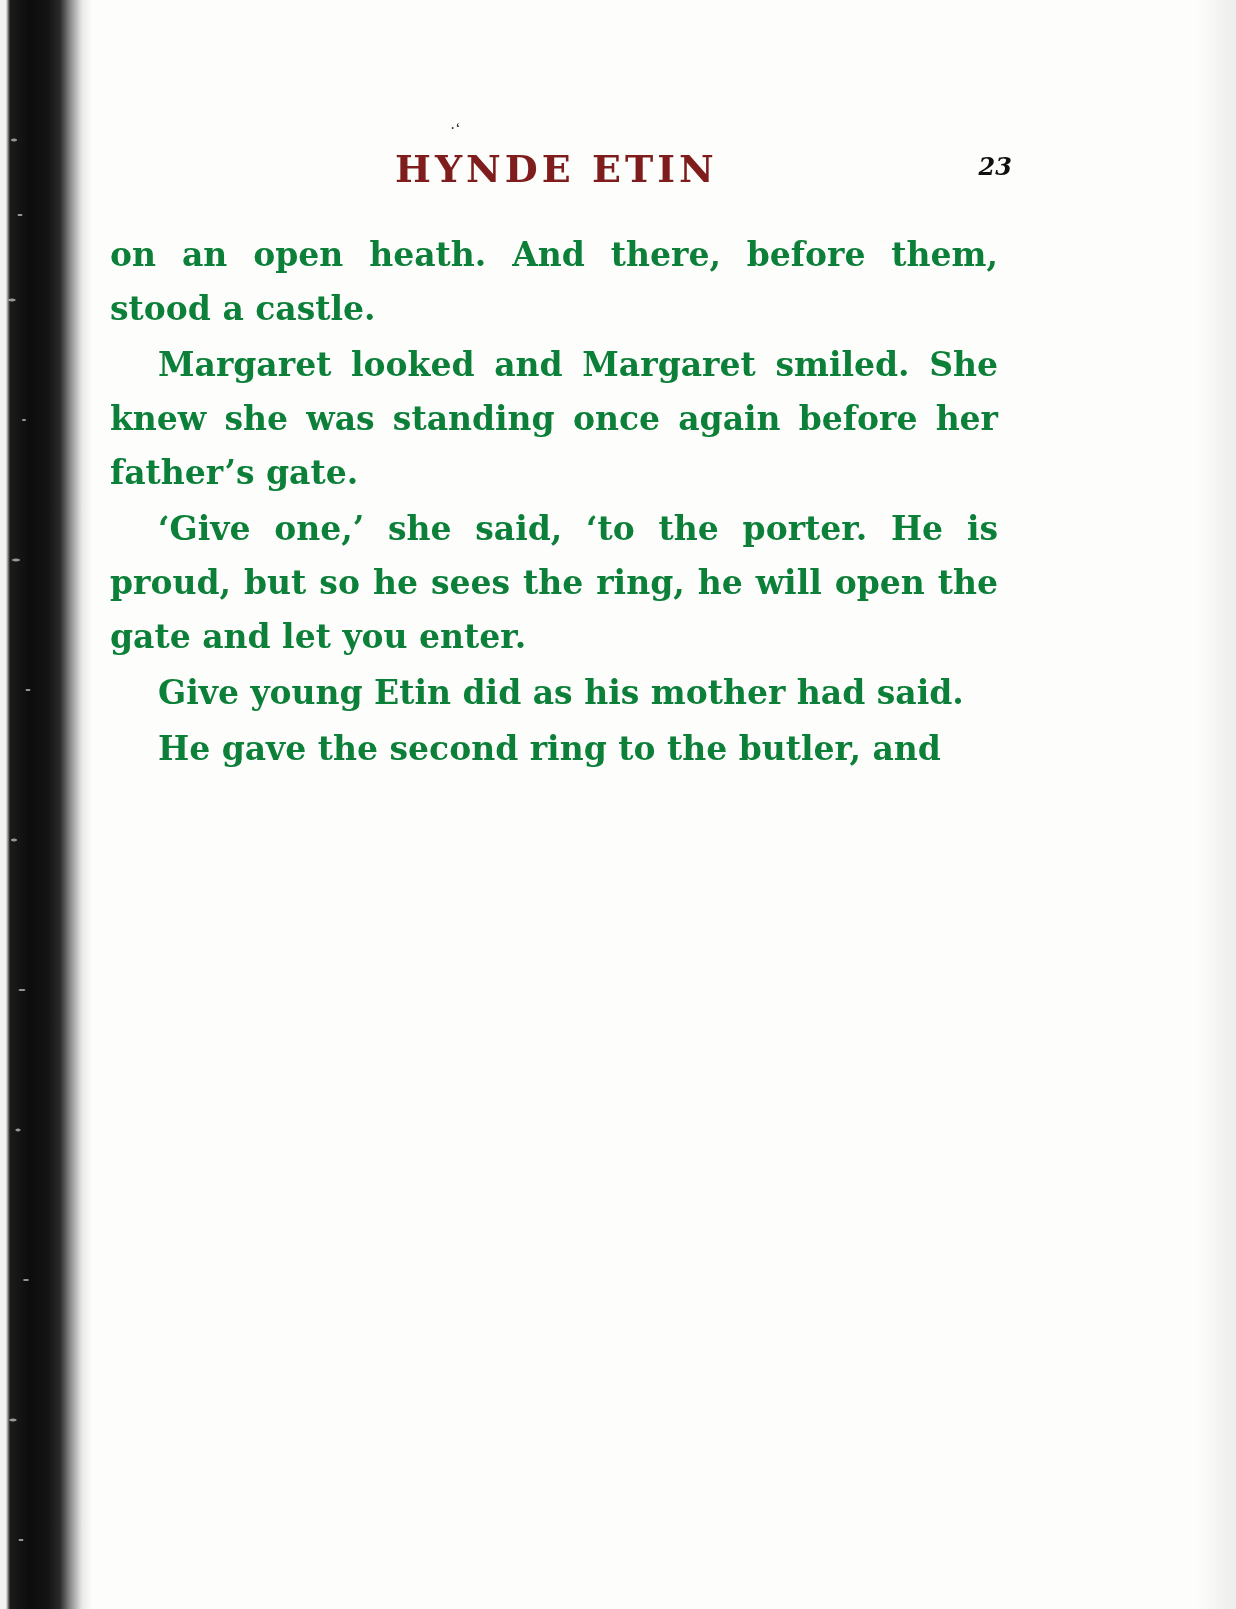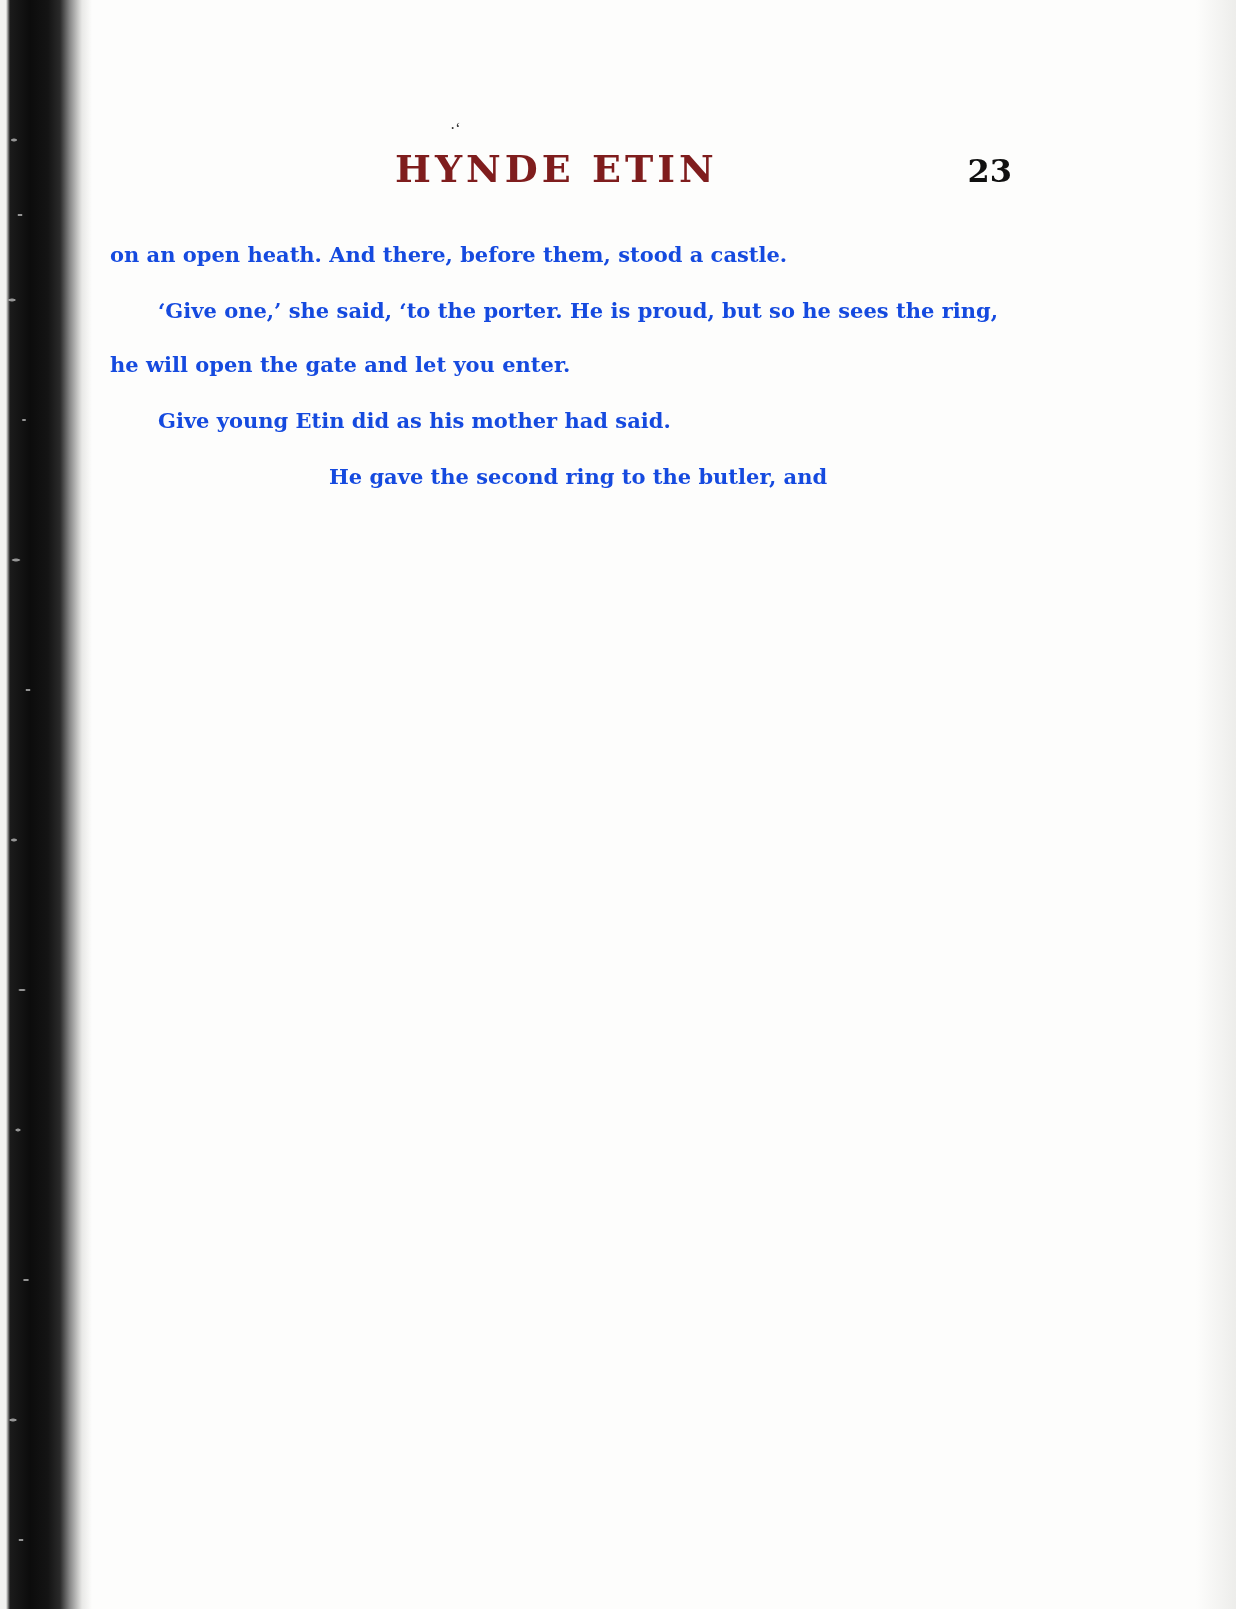--- a/index.html
+++ b/index.html
@@ -86,48 +86,49 @@
     letter-spacing: 4px;
     color: #7f1d1d;
     margin-top: 16px;
   }
   .folio {
     position: absolute;
     right: 18px;
     top: 22px;
     font-family: "DejaVu Serif", serif;
     font-weight: 700;
-    font-size: 32px;
+    font-size: 24px;
     color: #101010;
+    font-style: italic;
   }
   .tick {
     position: absolute;
     left: 340px;
     top: -10px;
     font-size: 16px;
     color: #333;
   }
 
   .body-text {
     margin-top: 8px;
     width: 888px;
   }
   p.para {
     margin: 0 0 2px 0;
     font-family: "DejaVu Serif", serif;
     font-weight: 700;
-    font-size: 21px;
+    font-size: 33px;
     line-height: 54px;
-    color: #1d4ed8;
+    color: #15803d;
     text-align: justify;
     text-indent: 48px;
     -webkit-font-smoothing: none;
   }
   p.para.noindent { text-indent: 0; }
-  p.para.last { text-align: center; }
+  p.para.last { text-align: left; }
 
   
   .body-text { filter: contrast(1.08); }
 </style>
 </head>
 <body>
 
 <div class="page">
 
   <div class="gutter"></div>
@@ -137,19 +138,20 @@
   <div class="content">
 
     <div class="header">
       <span class="tick">·‘</span>
       <div class="running-title">HYNDE ETIN</div>
       <div class="folio">23</div>
     </div>
 
     <div class="body-text">
       <p class="para noindent">on an open heath.  And there, before them, stood a castle.</p>
+      <p class="para">Margaret looked and Margaret smiled. She knew she was standing once again before her father’s gate.</p>
       <p class="para">‘Give one,’ she said, ‘to the porter.  He is proud, but so he sees the ring, he will open the gate and let you enter.</p>
       <p class="para">Give young Etin did as his mother had said.</p>
       <p class="para last">He gave the second ring to the butler, and</p>
     </div>
 
   </div>
 </div>
 
 </body></html>

